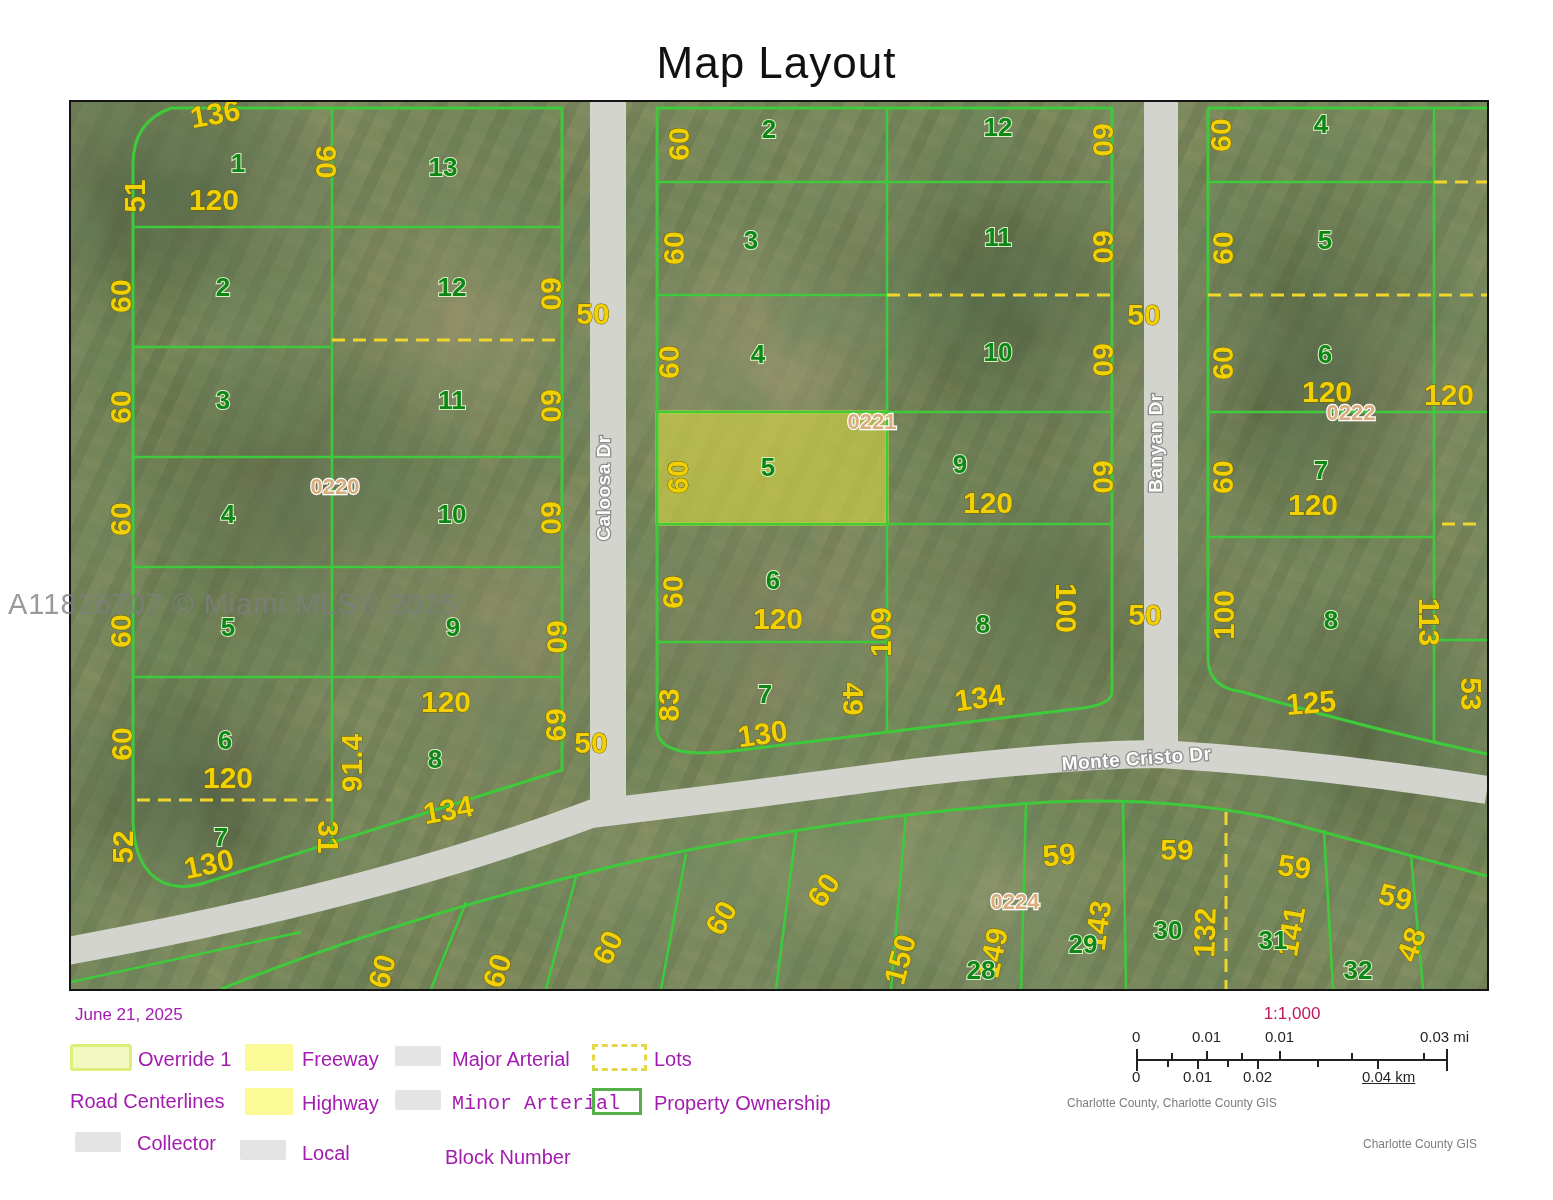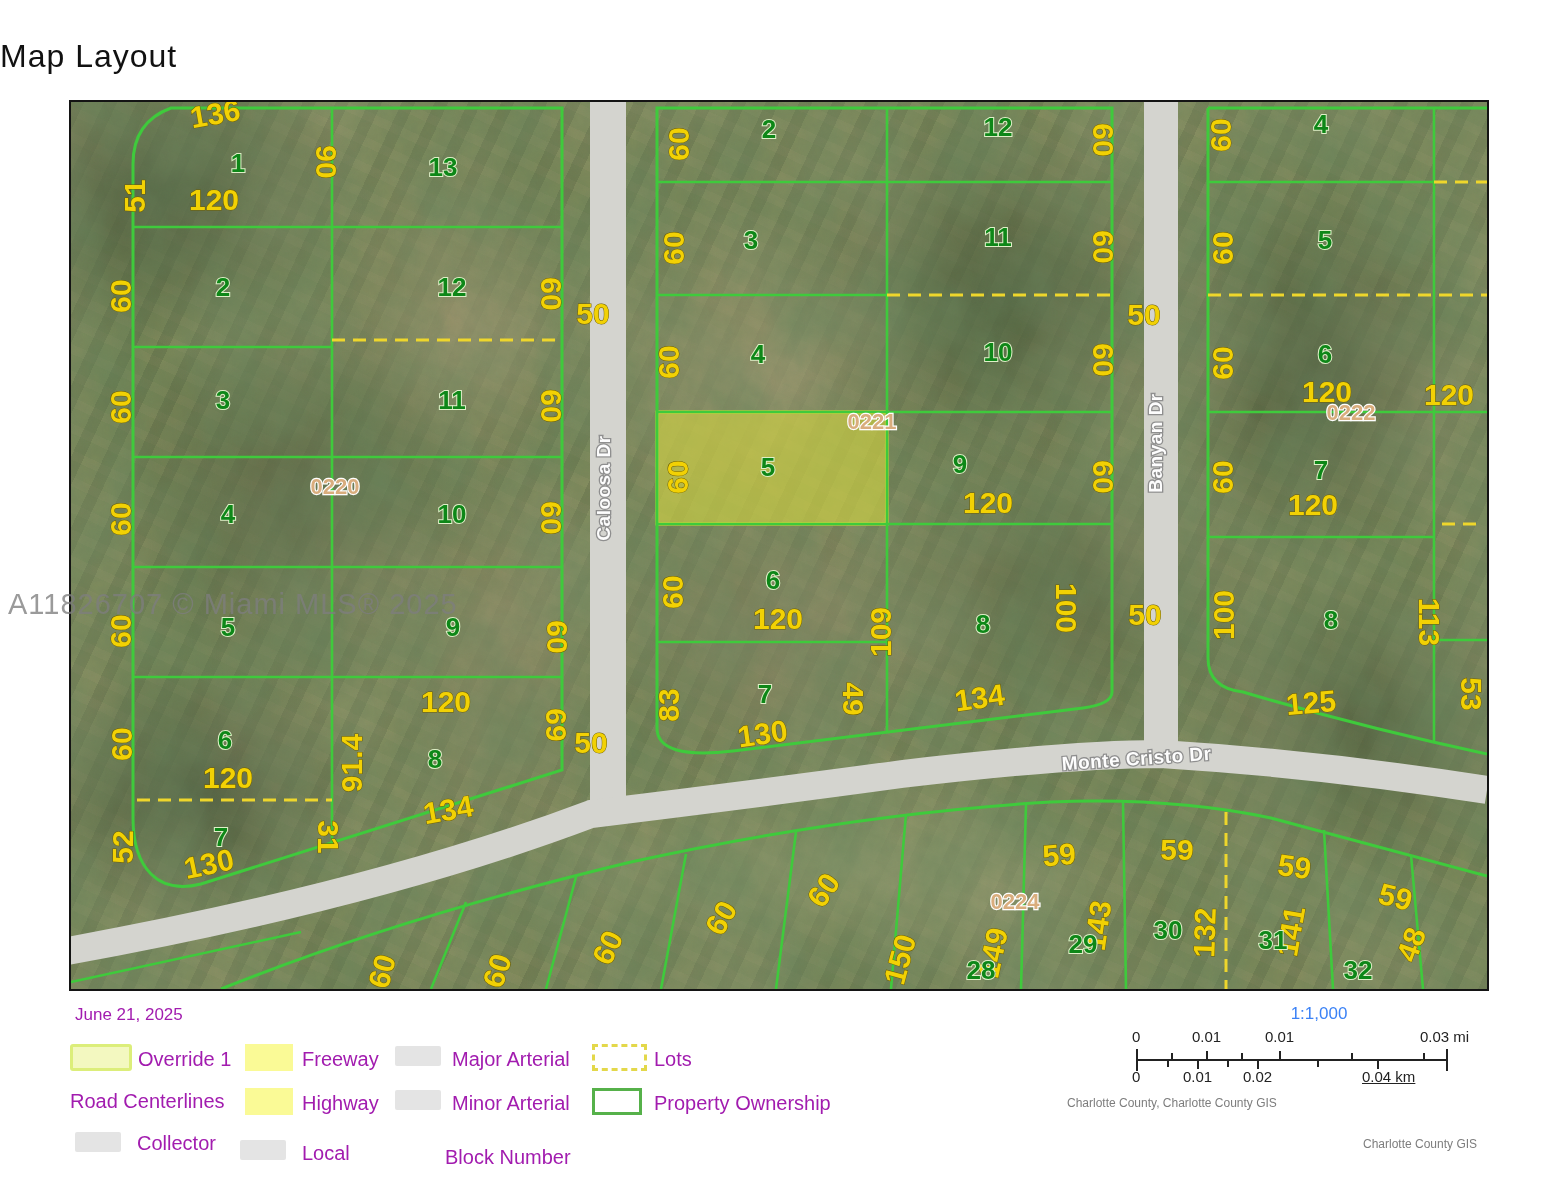--- a/index.html
+++ b/index.html
@@ -1,19 +1,19 @@
 <!DOCTYPE html>
 <html><head>
 <meta charset="utf-8">
 <style>
   html,body{margin:0;padding:0;background:#ffffff;}
   #page{position:relative;width:1553px;height:1200px;background:#ffffff;overflow:hidden;
         font-family:"Liberation Sans",sans-serif;}
-  #page-title{position:absolute;left:0;top:38px;width:1553px;margin:0;
-        font-size:32px;font-weight:normal;color:#111;letter-spacing:1px;}
+  #page-title{position:absolute;left:0;top:38px;width:1553px;margin:0;text-align:center;
+        font-size:44px;font-weight:normal;color:#111;letter-spacing:1px;}
   
   #map{position:absolute;left:69px;top:100px;width:1416px;height:887px;border:2px solid #141414;
        box-sizing:content-box;overflow:hidden;
        background-color:#75814f;
        background-image:
         radial-gradient(ellipse 300px 220px at 6% 10%, rgba(52,66,38,.9), rgba(52,66,38,0) 70%),
         radial-gradient(ellipse 260px 300px at 16% 45%, rgba(58,72,40,.85), rgba(58,72,40,0) 70%),
         radial-gradient(ellipse 240px 200px at 9% 78%, rgba(47,60,35,.9), rgba(47,60,35,0) 70%),
         radial-gradient(ellipse 200px 260px at 27% 25%, rgba(150,134,94,.8), rgba(150,134,94,0) 68%),
         radial-gradient(ellipse 170px 300px at 30% 62%, rgba(140,123,86,.75), rgba(140,123,86,0) 70%),
@@ -42,21 +42,21 @@
   
   .lg-text{position:absolute;font-size:20px;color:#a21caf;white-space:nowrap;}
   .sw{position:absolute;box-sizing:border-box;}
   .sw-override{width:62px;height:27px;background:#f3f8c0;border:3px solid #dcee7a;border-radius:3px;}
   .sw-yellow{width:48px;height:27px;background:#fafa96;}
   .sw-gray{width:46px;height:20px;background:#e4e4e4;border-radius:2px;}
   .sw-lots{width:55px;height:27px;background:transparent;border:3px dashed #e3d84a;}
   .sw-own{width:50px;height:27px;background:transparent;border:3px solid #56b14a;}
   
   .sb-lbl{position:absolute;font-size:15px;color:#222;white-space:nowrap;}
-  #sb-ratio{position:absolute;left:1219px;top:1004px;width:200px;text-align:center;font-size:17px;color:#3b82f6;}
+  #sb-ratio{position:absolute;left:1192px;top:1004px;width:200px;text-align:center;font-size:17px;color:#be185d;}
   .attr{position:absolute;font-size:12px;color:#7d7d7d;white-space:nowrap;text-align:center;}
 </style>
 </head>
 <body>
 
 <div id="page">
 
   <h1 id="page-title">Map Layout</h1>
 
   <div id="map">
@@ -255,21 +255,21 @@
 
     <div class="sw sw-lots" style="left:592px;top:1044px;"></div>
     <div class="lg-text" style="left:654px;top:1048px;">Lots</div>
 
     <div class="lg-text" style="left:70px;top:1090px;">Road Centerlines</div>
 
     <div class="sw sw-yellow" style="left:245px;top:1088px;"></div>
     <div class="lg-text" style="left:302px;top:1092px;">Highway</div>
 
     <div class="sw sw-gray" style="left:395px;top:1090px;"></div>
-    <div class="lg-text" style="left:452px;top:1092px;">Minor Arterial</div>
+    <div class="lg-text" style="left:452px;top:1092px;font-family:Liberation Mono, monospace;">Minor Arterial</div>
 
     <div class="sw sw-own" style="left:592px;top:1088px;"></div>
     <div class="lg-text" style="left:654px;top:1092px;">Property Ownership</div>
 
     <div class="sw sw-gray" style="left:75px;top:1132px;"></div>
     <div class="lg-text" style="left:137px;top:1132px;">Collector</div>
 
     <div class="sw sw-gray" style="left:240px;top:1140px;"></div>
     <div class="lg-text" style="left:302px;top:1142px;">Local</div>
 

